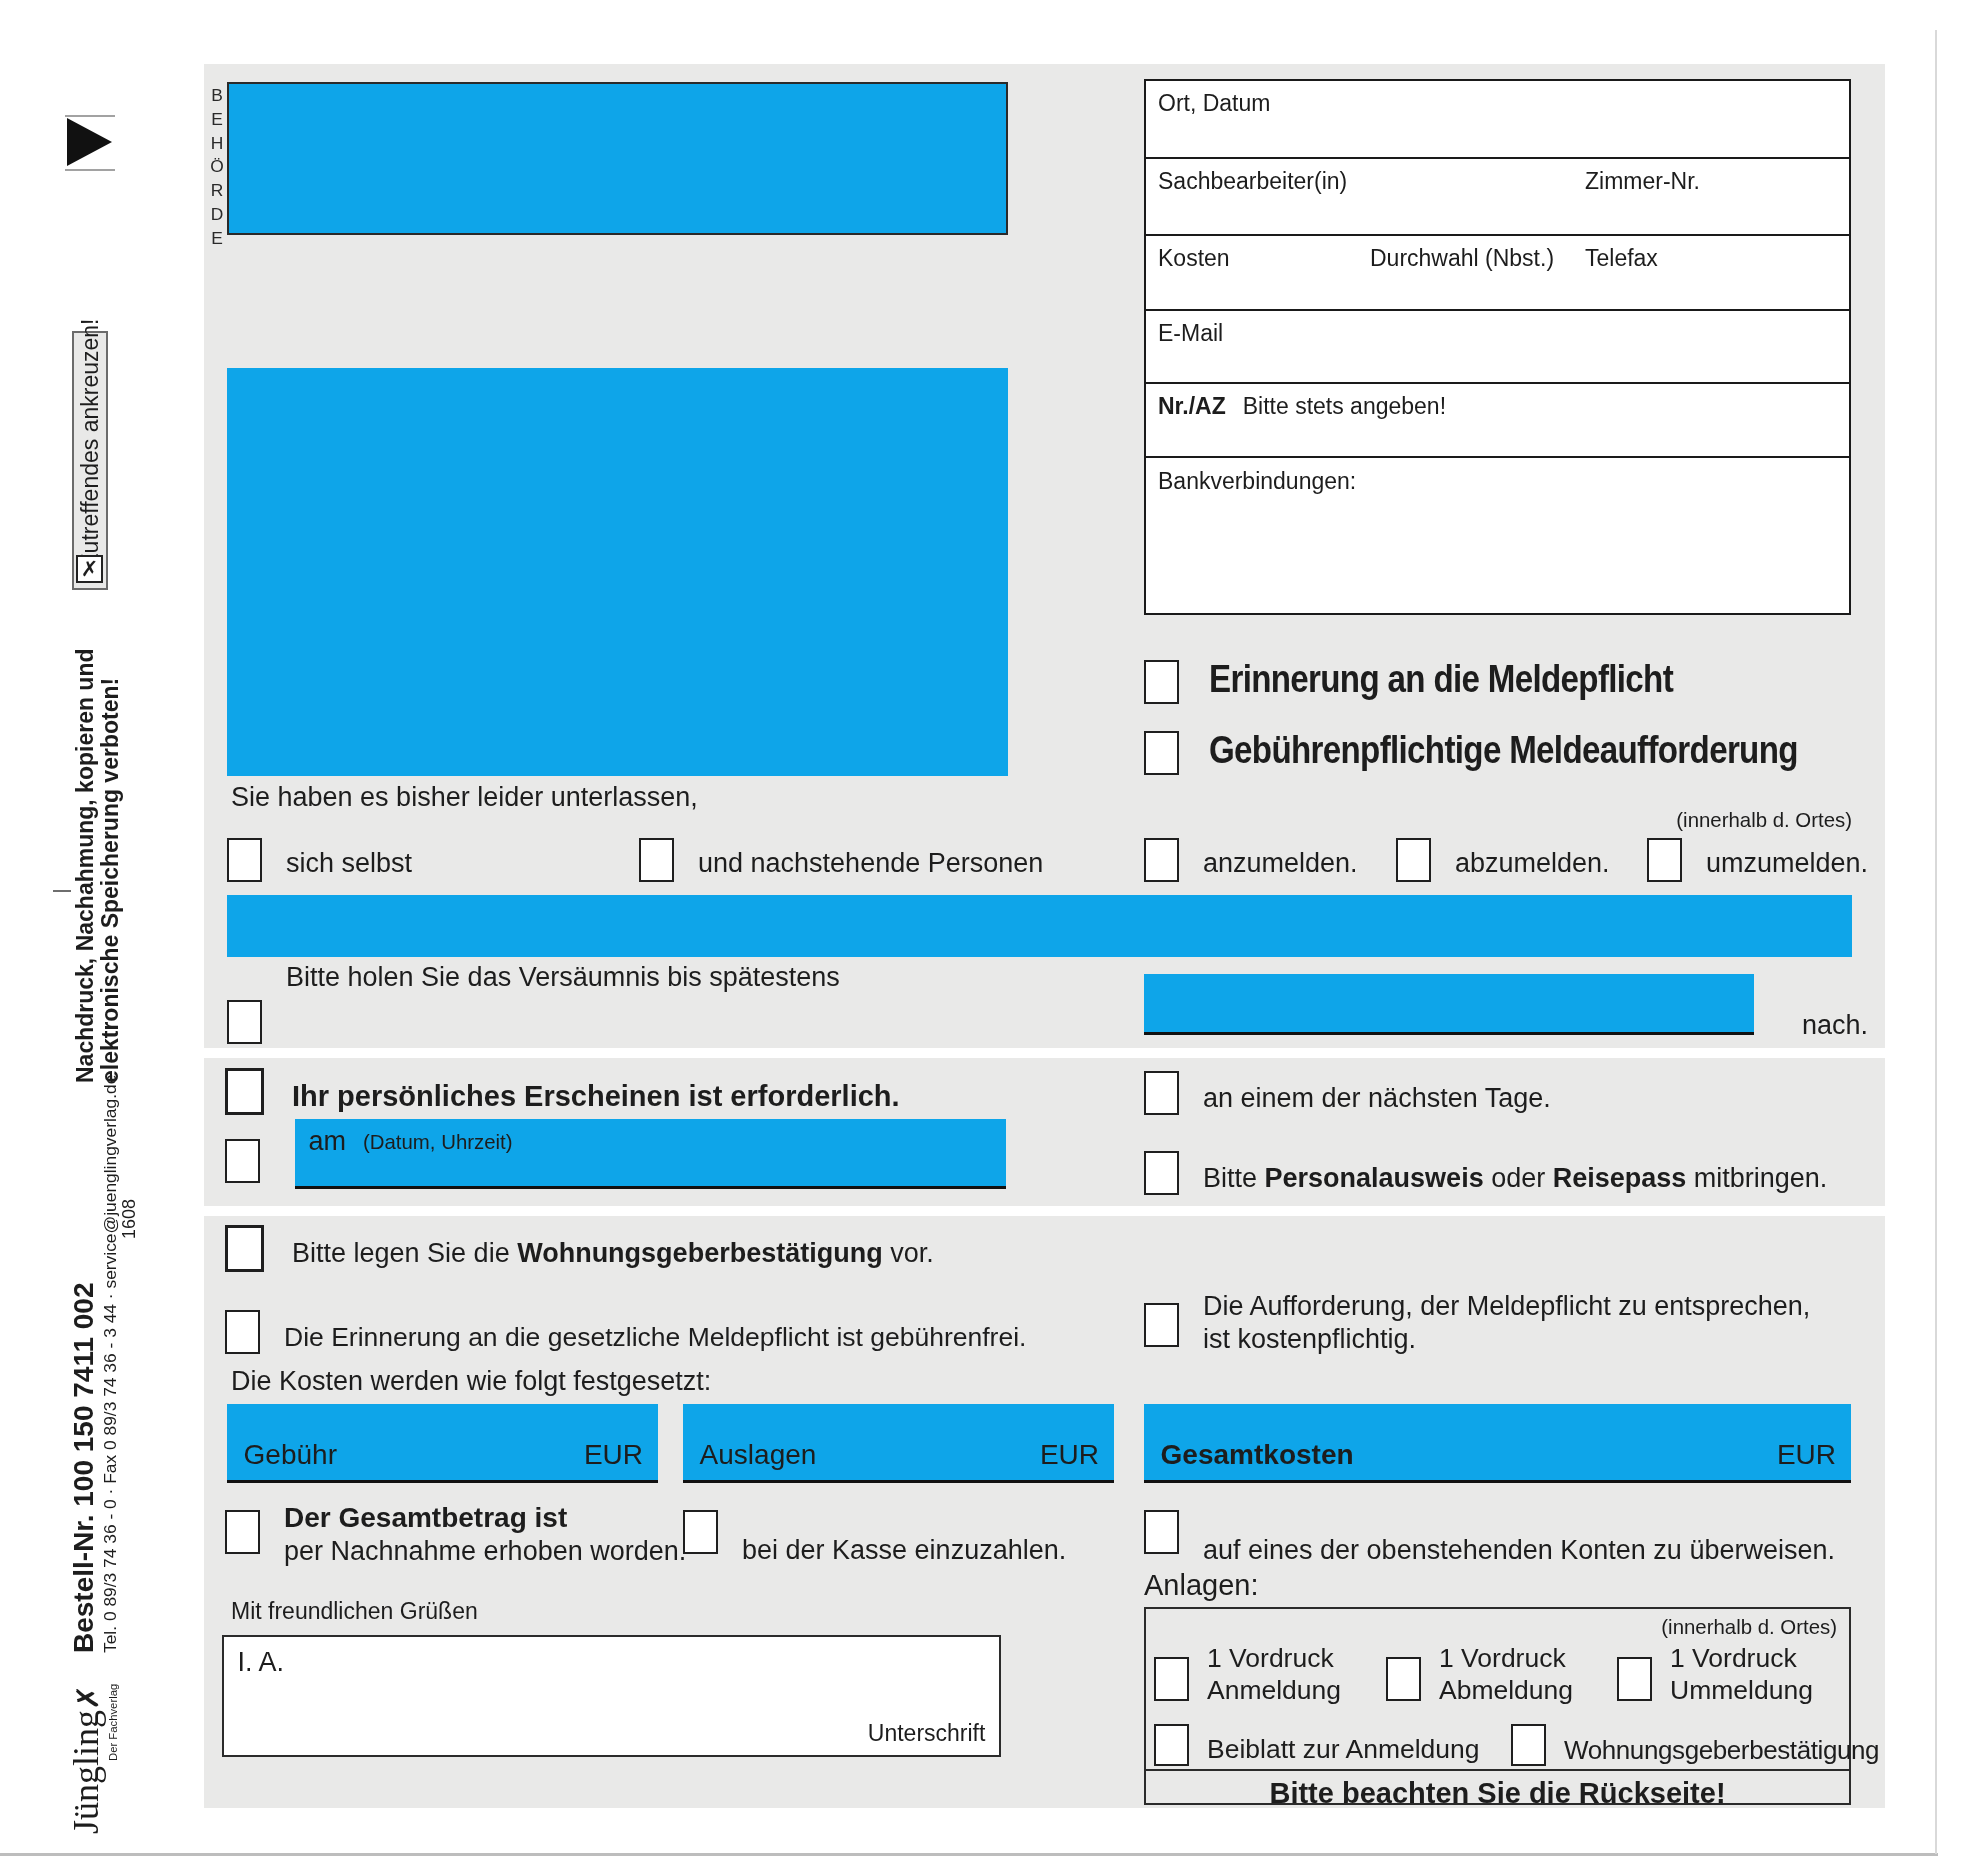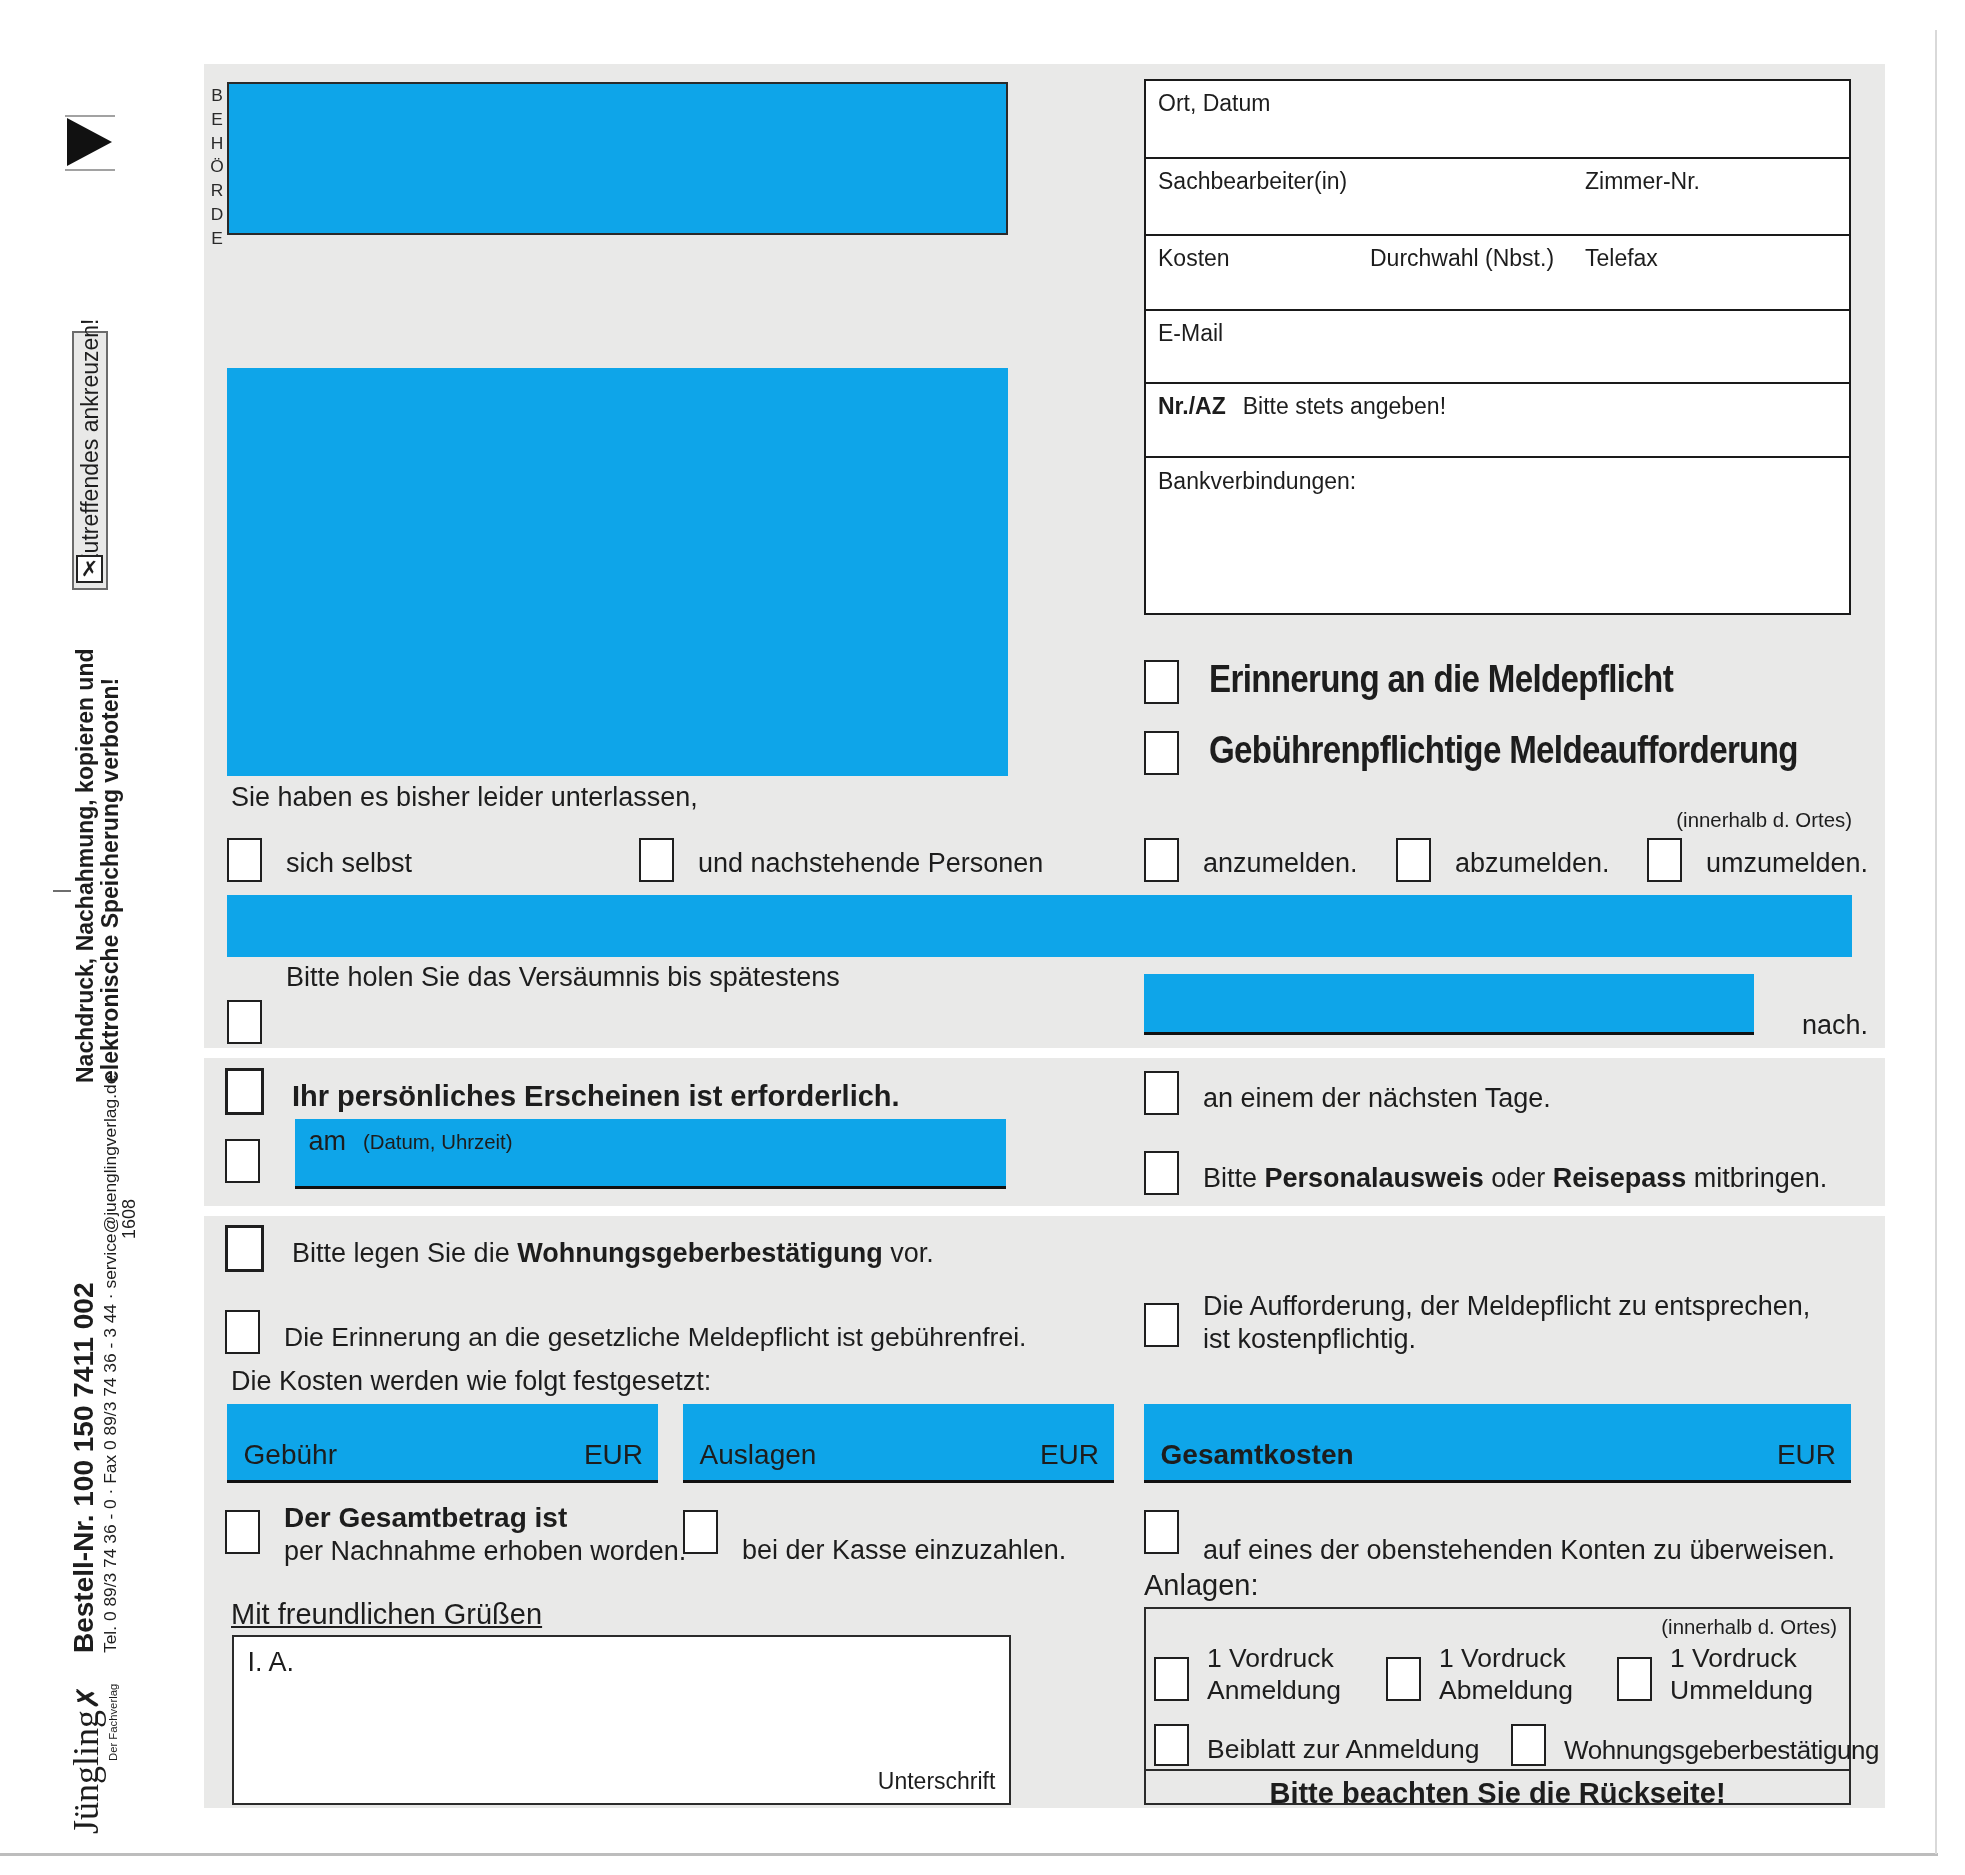--- a/index.html
+++ b/index.html
@@ -23,21 +23,21 @@
   .hline{position:absolute;left:0;width:100%;height:2.3px;background:#1a1a1a;}
   .ulbox{border-bottom:3px solid #111;box-sizing:border-box;}
   .rot{transform:rotate(-90deg);transform-origin:0 0;white-space:nowrap;}
   .behoerde{position:absolute;left:206px;top:85px;writing-mode:vertical-lr;text-orientation:upright;
             font-size:17.4px;letter-spacing:3.8px;color:#2a2a2a;}
   .strip{position:absolute;left:72px;top:331px;width:36px;height:259px;background:#e9e9e8;
          border:2.3px solid #6b6b6b;box-sizing:border-box;}
   .xbox{position:absolute;left:2.3px;top:222px;width:26.5px;height:28px;background:#fff;border:2.3px solid #222;
         box-sizing:border-box;text-align:center;font-size:21px;font-weight:bold;line-height:24px;}
   .feelabel{position:absolute;bottom:9px;font-size:28px;}
-  .sig{position:absolute;left:232px;top:1635px;width:779px;height:170px;background:#fff;
+  .sig{position:absolute;left:222px;top:1635px;width:779px;height:122px;background:#fff;
        border:2.3px solid #2b2b2b;box-sizing:border-box;padding-left:38px;}
   .anlbox{position:absolute;left:1144px;top:1607px;width:707px;height:198px;border:2.3px solid #2b2b2b;box-sizing:border-box;}
   .tri{width:0;height:0;border-left:45px solid #111;border-top:24px solid transparent;border-bottom:24px solid transparent;}
   .gline{position:absolute;height:1.5px;background:#a2a2a2;}
   .nw{white-space:nowrap;}
 </style>
 </head>
 <body>
 
 <div class="page">
@@ -176,21 +176,21 @@
   <div class="abs" style="left:284px;top:1501px;">
     <div class="bold" style="font-size:28px;line-height:34px;">Der Gesamtbetrag ist</div>
     <div class="t36">per Nachnahme erhoben worden.</div>
   </div>
   <span class="cb" style="left:683px;top:1510px;"></span>
   <div class="abs t36" style="left:742px;top:1534px;">bei der Kasse einzuzahlen.</div>
   <span class="cb" style="left:1144px;top:1510px;"></span>
   <div class="abs t36" style="left:1203px;top:1534px;">auf eines der obenstehenden Konten zu überweisen.</div>
 
   <div class="abs" style="left:1144px;top:1569px;font-size:29px;">Anlagen:</div>
-  <div class="abs" style="left:231px;top:1598px;font-size:29px;text-decoration:underline;">Mit freundlichen Grüßen</div>
+  <div class="abs" style="left:231px;top:1598px;font-size:23px;">Mit freundlichen Grüßen</div>
 
   <div class="sig">
     <span class="t36" style="position:absolute;left:13.6px;top:9px;">I. A.</span>
     <span class="t30" style="position:absolute;right:13.6px;bottom:7.6px;">Unterschrift</span>
   </div>
 
   <div class="anlbox">
     <div class="abs t27" style="right:12px;top:6px;">(innerhalb d. Ortes)</div>
 
     <span class="cb" style="left:8.3px;top:48px;"></span>

